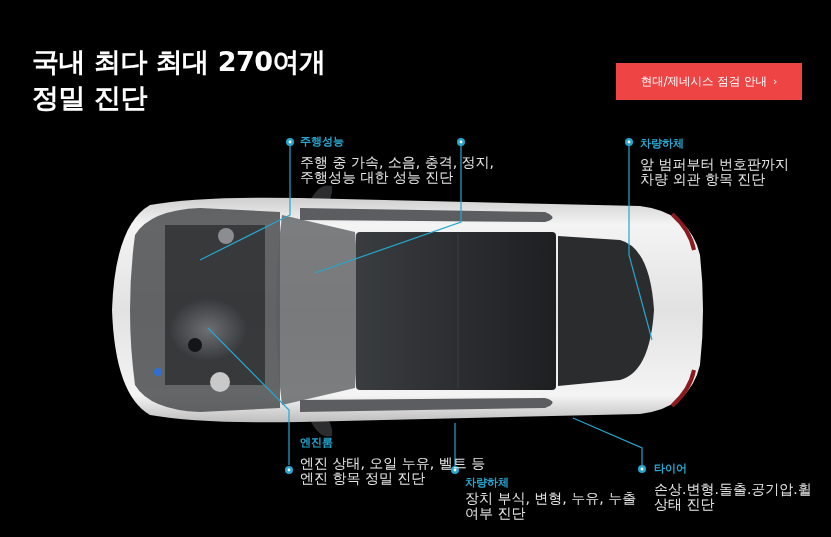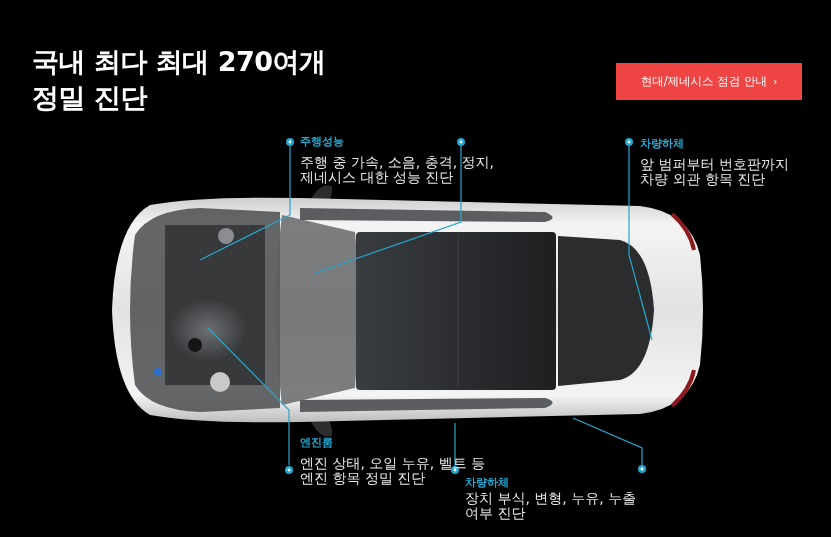--- a/index.html
+++ b/index.html
@@ -100,21 +100,21 @@
       <circle cx="455" cy="470" r="4" fill="#26a6cf"></circle>
         <circle cx="455" cy="470" r="1.4" fill="#fff"></circle>
       <circle cx="642" cy="469" r="4" fill="#26a6cf"></circle>
         <circle cx="642" cy="469" r="1.4" fill="#fff"></circle>
     </g>
   </svg>
 
   <div class="callout" style="left:300px;top:135px;">
     <div class="label">주행성능</div>
     <div class="desc">주행 중 가속, 소음, 충격, 정지,</div>
-    <div class="desc">제네시스 대한 성능 진단</div>
+    <div class="desc">주행성능 대한 성능 진단</div>
   </div>
 
 
   <div class="callout" style="left:640px;top:137px;">
     <div class="label">차량하체</div>
     <div class="desc">앞 범퍼부터 번호판까지</div>
     <div class="desc">차량 외관 항목 진단</div>
   </div>
 
   <div class="callout" style="left:300px;top:436px;">
@@ -122,13 +122,18 @@
     <div class="desc">엔진 상태, 오일 누유, 벨트 등</div>
     <div class="desc">엔진 항목 정밀 진단</div>
   </div>
 
   <div class="callout" style="left:465px;top:476px;">
     <div class="label" style="margin-bottom:1px;">차량하체</div>
     <div class="desc">장치 부식, 변형, 누유, 누출</div>
     <div class="desc">여부 진단</div>
   </div>
 
+  <div class="callout" style="left:654px;top:462px;">
+    <div class="label">타이어</div>
+    <div class="desc">손상.변형.돌출.공기압.휠</div>
+    <div class="desc">상태 진단</div>
+  </div>
 </div>
 
 </body></html>

